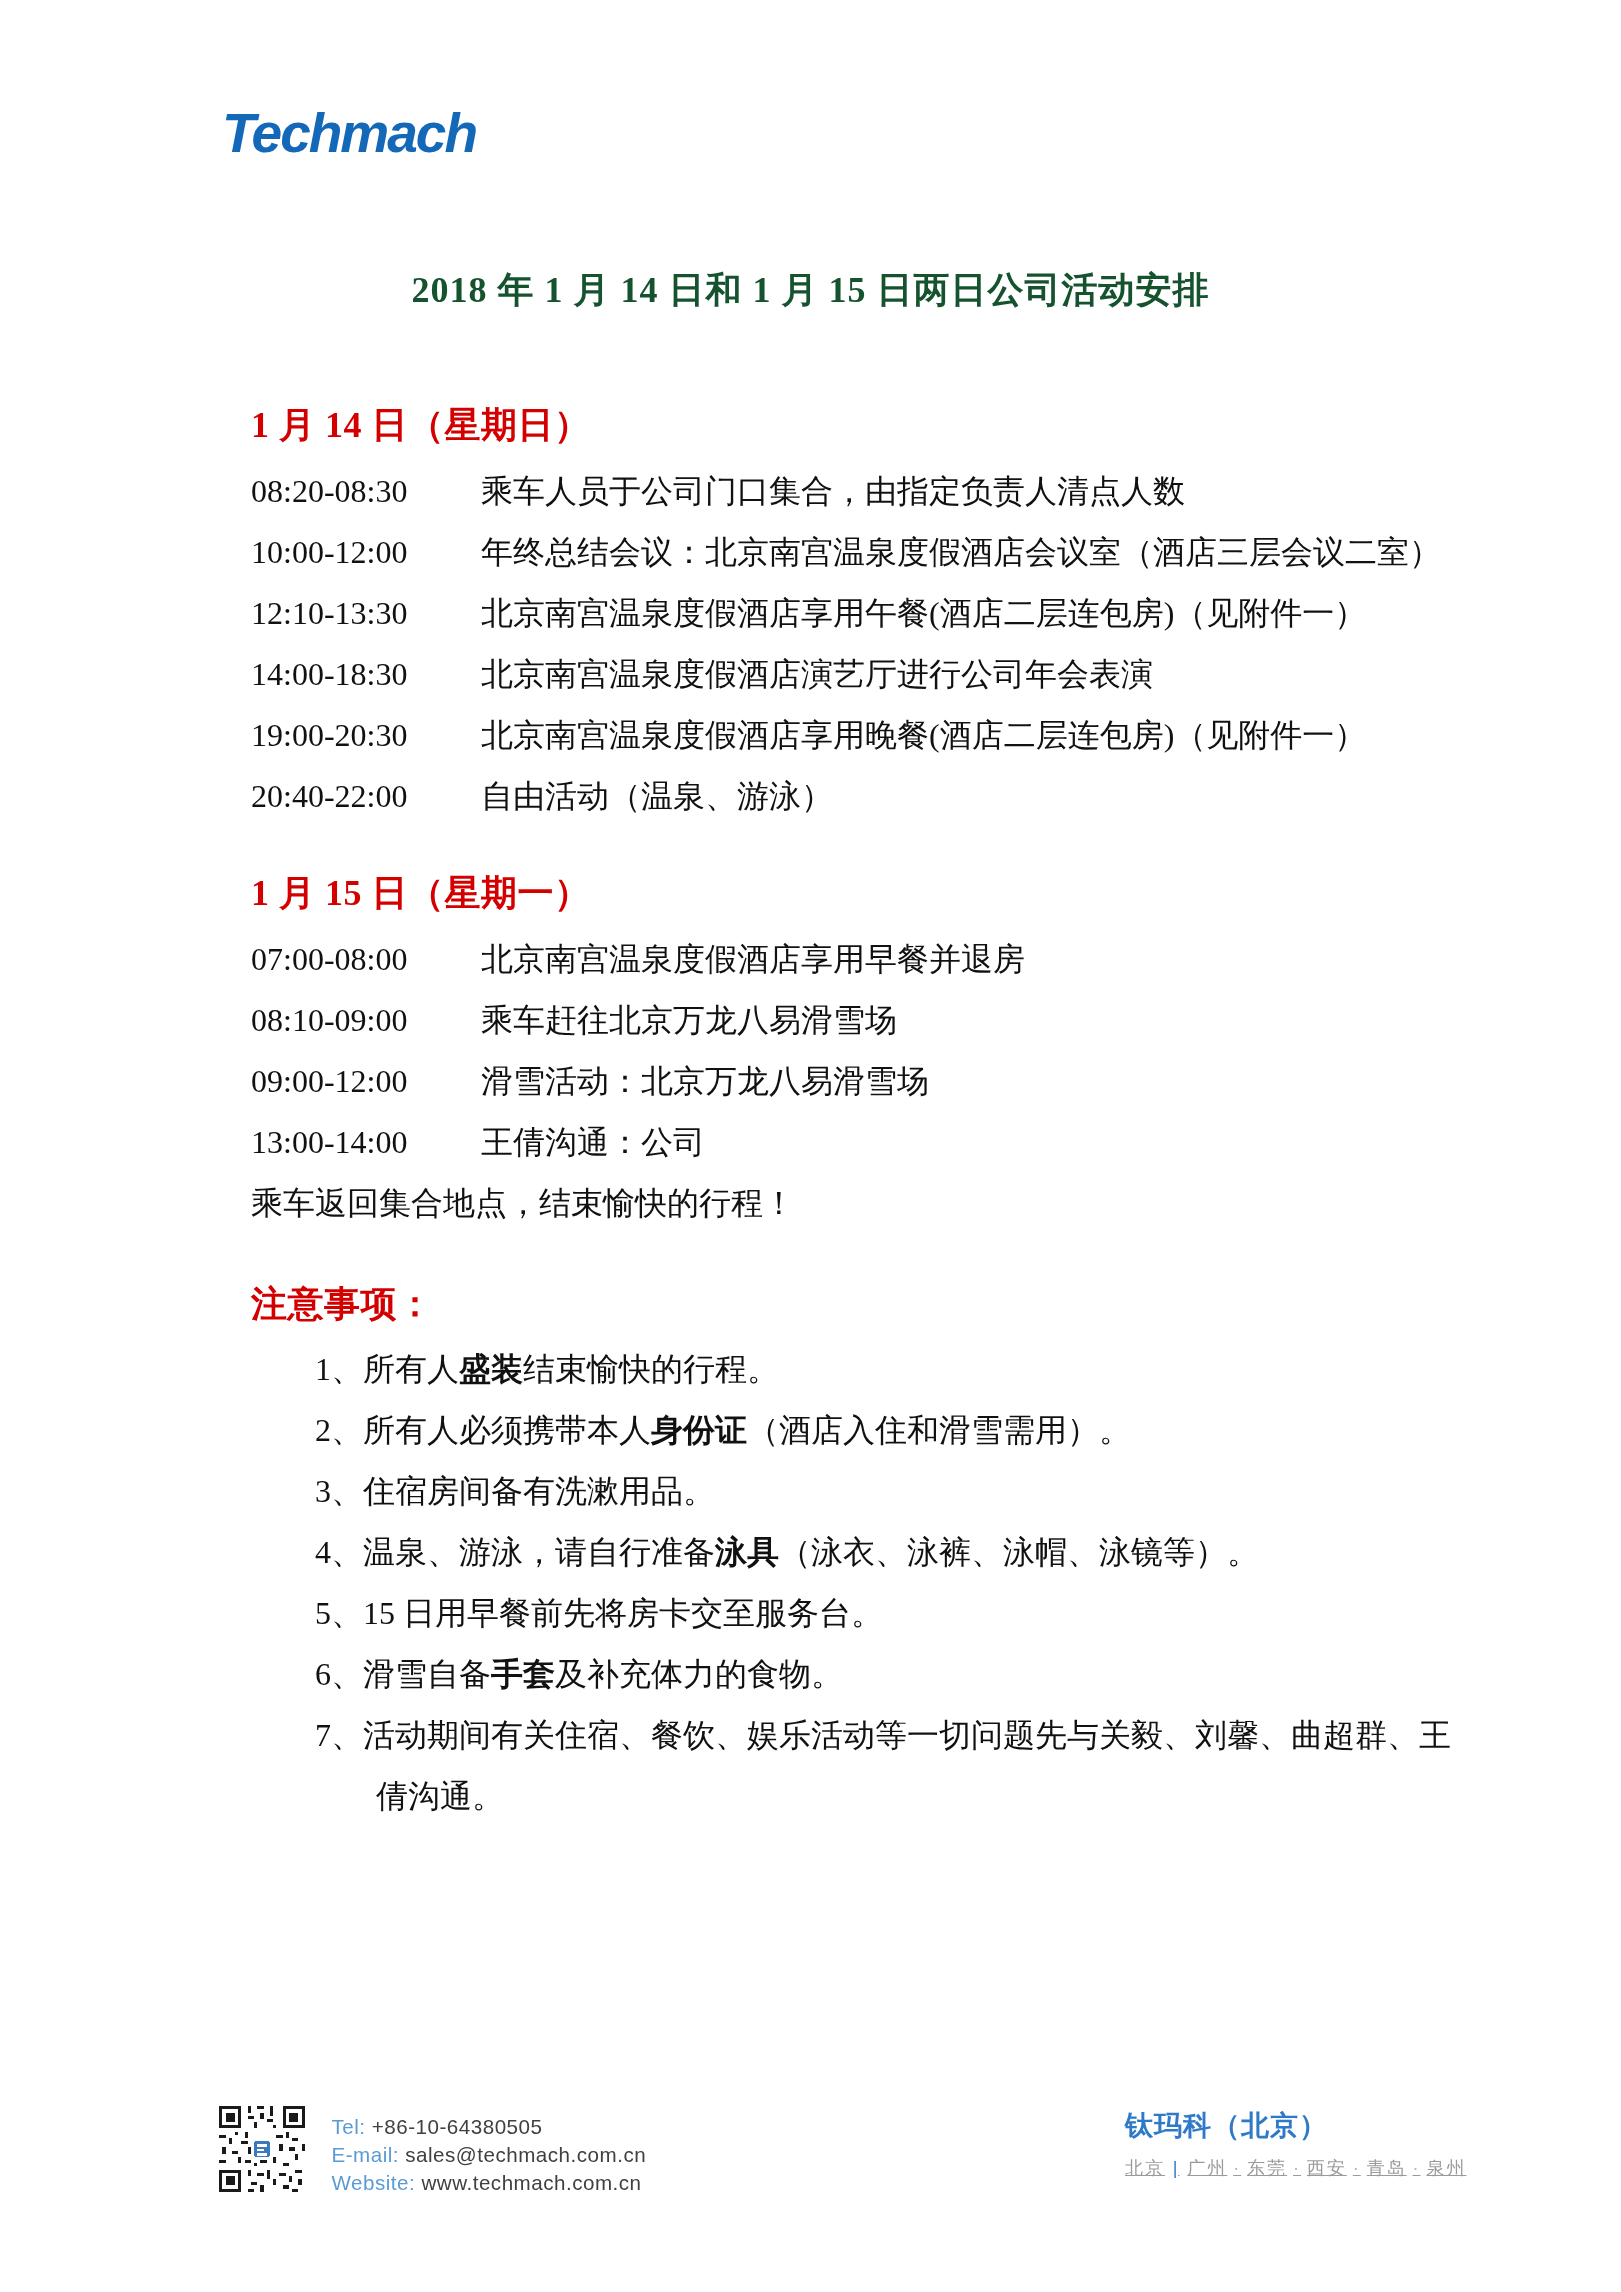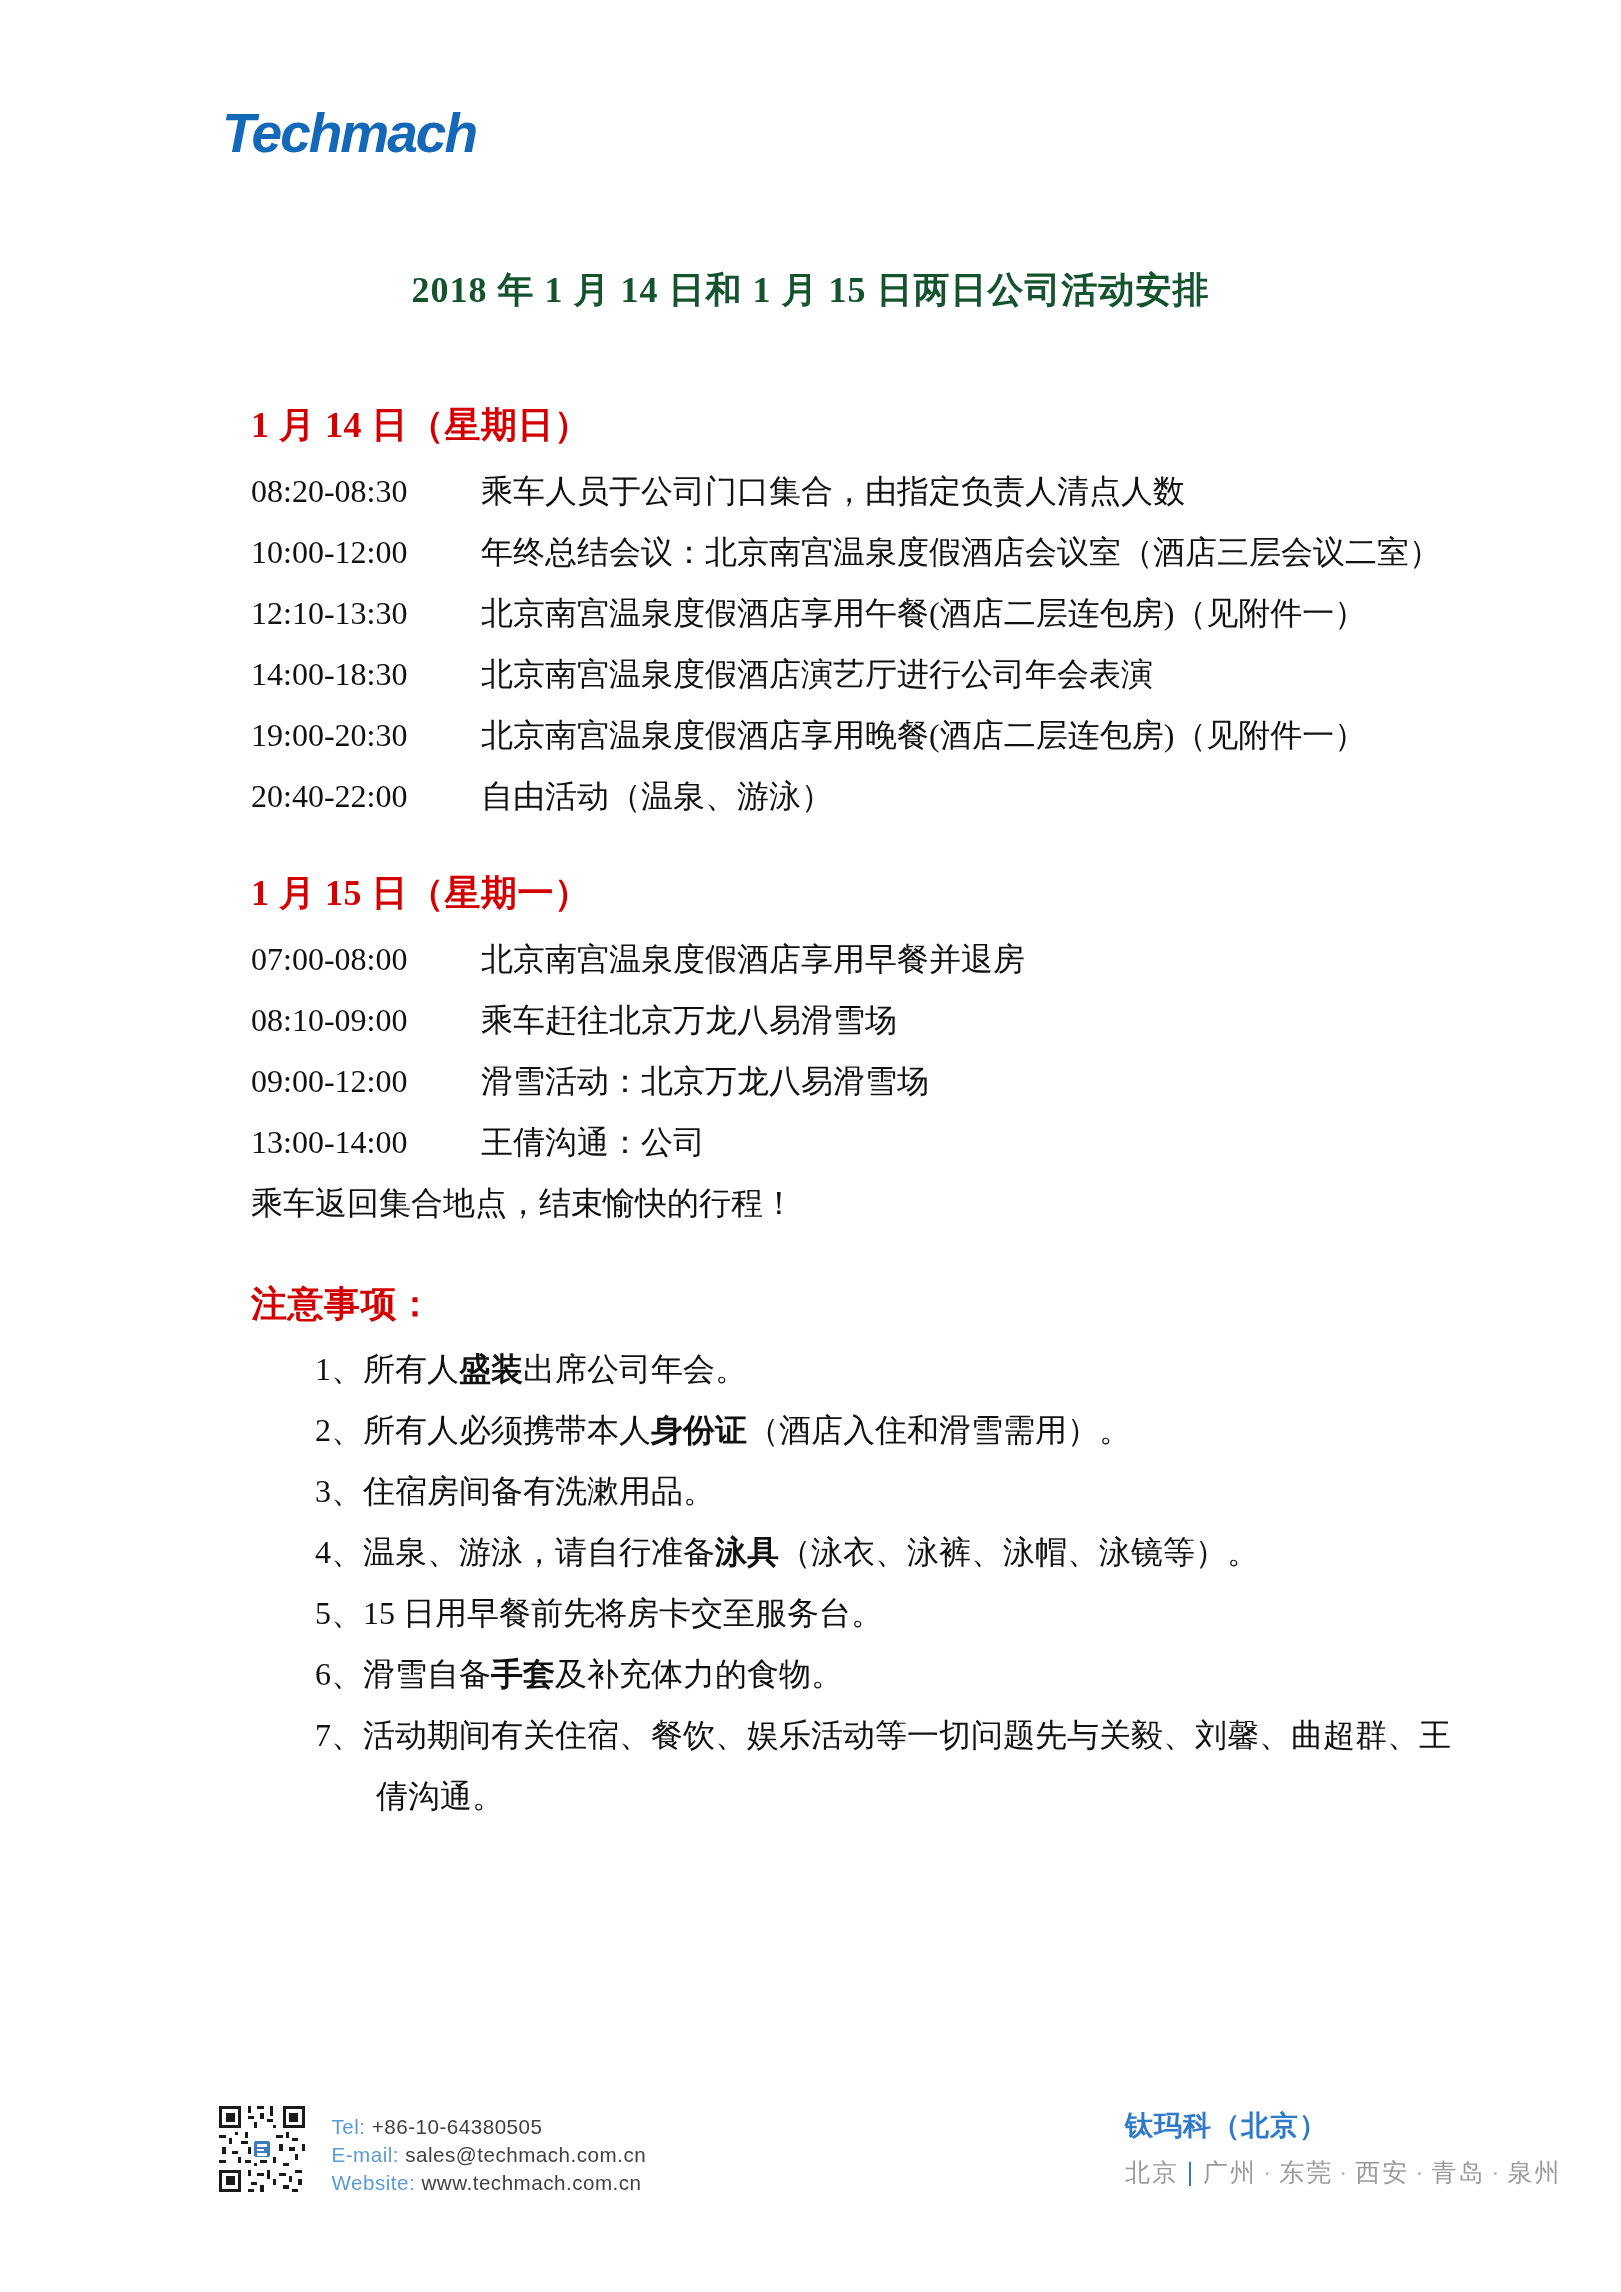--- a/index.html
+++ b/index.html
@@ -55,21 +55,21 @@
     font-family:"Liberation Sans","DejaVu Sans",sans-serif;
     font-size:20.6px;line-height:28px;letter-spacing:0.5px;
   }
   .contact .lbl{color:#5b9bd5;}
   .contact .val{color:#404040;}
   .footer-right{
     position:absolute;left:1125px;top:2109px;
     font-family:"Liberation Sans","DejaVu Sans",sans-serif;
   }
   .brand{font-size:28px;color:#2e79c8;font-weight:bold;letter-spacing:1px;line-height:1.2;}
-  .cities{margin-top:13.7px;font-size:25px;color:#9a9a9a;letter-spacing:2px;}
+  .cities{margin-top:13.7px;font-size:18px;color:#9a9a9a;letter-spacing:2px;text-decoration:underline;}
   .cities .sep{color:#2e79c8;padding:0 7.8px;}
   .cities .dot{color:#b5b5b5;padding:0 5.9px;}
 </style>
 </head>
 <body>
 
 <div class="page">
 
   <div class="logo">Techmach</div>
 
@@ -96,21 +96,21 @@
           <div class="srow"><span class="time">08:10-09:00</span><span>乘车赶往北京万龙八易滑雪场</span></div>
           <div class="srow"><span class="time">09:00-12:00</span><span>滑雪活动：北京万龙八易滑雪场</span></div>
           <div class="srow"><span class="time">13:00-14:00</span><span>王倩沟通：公司</span></div>
         </div>
       <div class="closing-row">乘车返回集合地点，结束愉快的行程！</div>
     </section>
 
     <section class="sec-notes">
       <h2 class="sec-heading">注意事项：</h2>
       <ol class="notes-list">
-          <li class="note"><span>1、</span><span>所有人</span><b>盛装</b><span>出席公司年会。</span></li>
+          <li class="note"><span>1、</span><span>所有人</span><b>盛装</b><span>结束愉快的行程。</span></li>
           <li class="note"><span>2、</span><span>所有人必须携带本人</span><b>身份证</b><span>（酒店入住和滑雪需用）。</span></li>
           <li class="note"><span>3、</span><span>住宿房间备有洗漱用品。</span></li>
           <li class="note"><span>4、</span><span>温泉、游泳，请自行准备</span><b>泳具</b><span>（泳衣、泳裤、泳帽、泳镜等）。</span></li>
           <li class="note"><span>5、</span><span>15 日用早餐前先将房卡交至服务台。</span></li>
           <li class="note"><span>6、</span><span>滑雪自备</span><b>手套</b><span>及补充体力的食物。</span></li>
           <li class="note"><span>7、</span><span>活动期间有关住宿、餐饮、娱乐活动等一切问题先与关毅、刘馨、曲超群、王倩沟通。</span></li>
         </ol>
     </section>
 
   </div>

